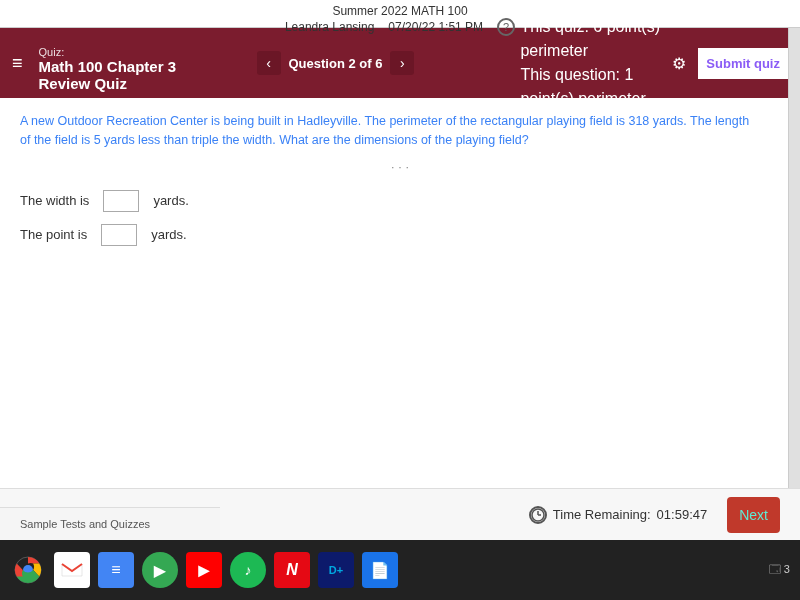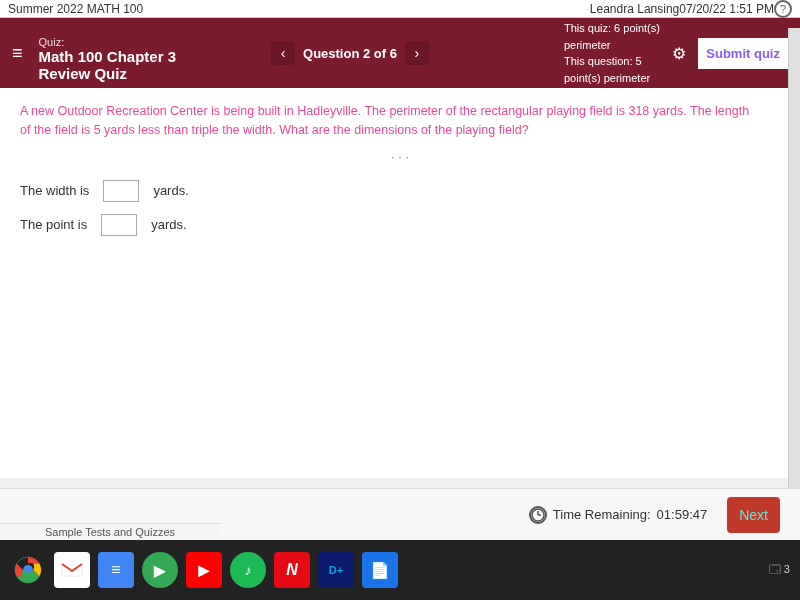--- a/index.html
+++ b/index.html
@@ -9,35 +9,36 @@
       width: 800px;
       height: 600px;
       overflow: hidden;
       position: relative;
     }
 
     
     .top-bar {
       background: #fff;
       border-bottom: 1px solid #ccc;
-      padding: 4px 8px;
+      padding: 4px 24px;
       display: flex;
       align-items: center;
       justify-content: space-between;
-      height: 18px;
+      height: 28px;
+      flex-direction: column;
     }
     .top-bar-left {
       font-size: 12px;
       color: #333;
       font-weight: 500;
     }
     .top-bar-right {
       display: flex;
       align-items: center;
-      gap: 0;
+      gap: 14px;
       font-size: 12px;
       color: #333;
     }
     .help-icon {
       width: 18px;
       height: 18px;
       border-radius: 50%;
       border: 2px solid #666;
       display: flex;
       align-items: center;
@@ -103,21 +104,21 @@
     }
 
     
     .quiz-info-right {
       display: flex;
       align-items: center;
       gap: 12px;
       margin-left: auto;
     }
     .quiz-points {
-      font-size: 11px;
+      font-size: 16px;
       line-height: 1.5;
       color: white;
     }
     .gear-icon {
       font-size: 16px;
       cursor: pointer;
       color: white;
     }
     .submit-btn {
       background: #fff;
@@ -133,21 +134,21 @@
 
     
     .main-content {
       background: #fff;
       padding: 14px 20px;
       min-height: 390px;
       position: relative;
     }
     .question-text {
       font-size: 12.5px;
-      color: #ec4899;
+      color: #3b82f6;
       line-height: 1.5;
       margin-bottom: 10px;
       padding-right: 20px;
     }
     .ellipsis-bar {
       text-align: center;
       color: #888;
       font-size: 12px;
       margin-bottom: 16px;
     }
@@ -281,21 +282,21 @@
     <button class="nav-arrow">›</button>
   </div>
 
   <div class="quiz-info-right">
     <div class="quiz-points">
       <div>
         <span>This quiz: 6 point(s)</span>
       </div>
       <div>perimeter</div>
       <div>
-        <span>This question: 5</span>
+        <span>This question: 1</span>
       </div>
       <div>point(s) perimeter</div>
     </div>
     <span class="gear-icon">⚙</span>
     <button class="submit-btn">Submit quiz</button>
   </div>
 </div>
 
 <div class="main-content">
   <p class="question-text">A new Outdoor Recreation Center is being built in Hadleyville.  The perimeter of the rectangular playing field is 318 yards.  The length of the field is 5 yards less than triple the width.  What are the dimensions of the playing field?</p>
@@ -325,21 +326,21 @@
         <line x1="7" y1="7" x2="7" y2="3" stroke="#555" stroke-width="1.5"></line>
         <line x1="7" y1="7" x2="10" y2="7" stroke="#555" stroke-width="1.5"></line>
       </svg>
     </div>
     <span>Time Remaining:</span>
     <span>01:59:47</span>
   </div>
   <button class="next-btn">Next</button>
 </div>
 
-<div style="position:absolute;bottom:60px;left:0;background:#f5f5f5;border-top:1px solid #ddd;font-size:11px;color:#555;padding:2px 20px;width:220px;text-align:center;">
+<div style="position:absolute;bottom:60px;left:0;background:#f5f5f5;border-top:1px solid #ddd;font-size:11px;color:#555;padding:10px 20px;width:220px;">
   <span>Sample Tests and Quizzes</span>
 </div>
 
 <div class="taskbar">
 
   <div class="taskbar-icon" style="background:none;">
     <svg width="28" height="28" viewBox="0 0 28 28">
       <circle cx="14" cy="14" r="13" fill="none" stroke="#555" stroke-width="1"></circle>
       <circle cx="14" cy="14" r="5" fill="#4285F4"></circle>
       <path d="M14 1 A13 13 0 0 1 25.26 7.5 L19.13 7.5 A6.5 6.5 0 0 0 14 7.5Z" fill="#EA4335"></path>

